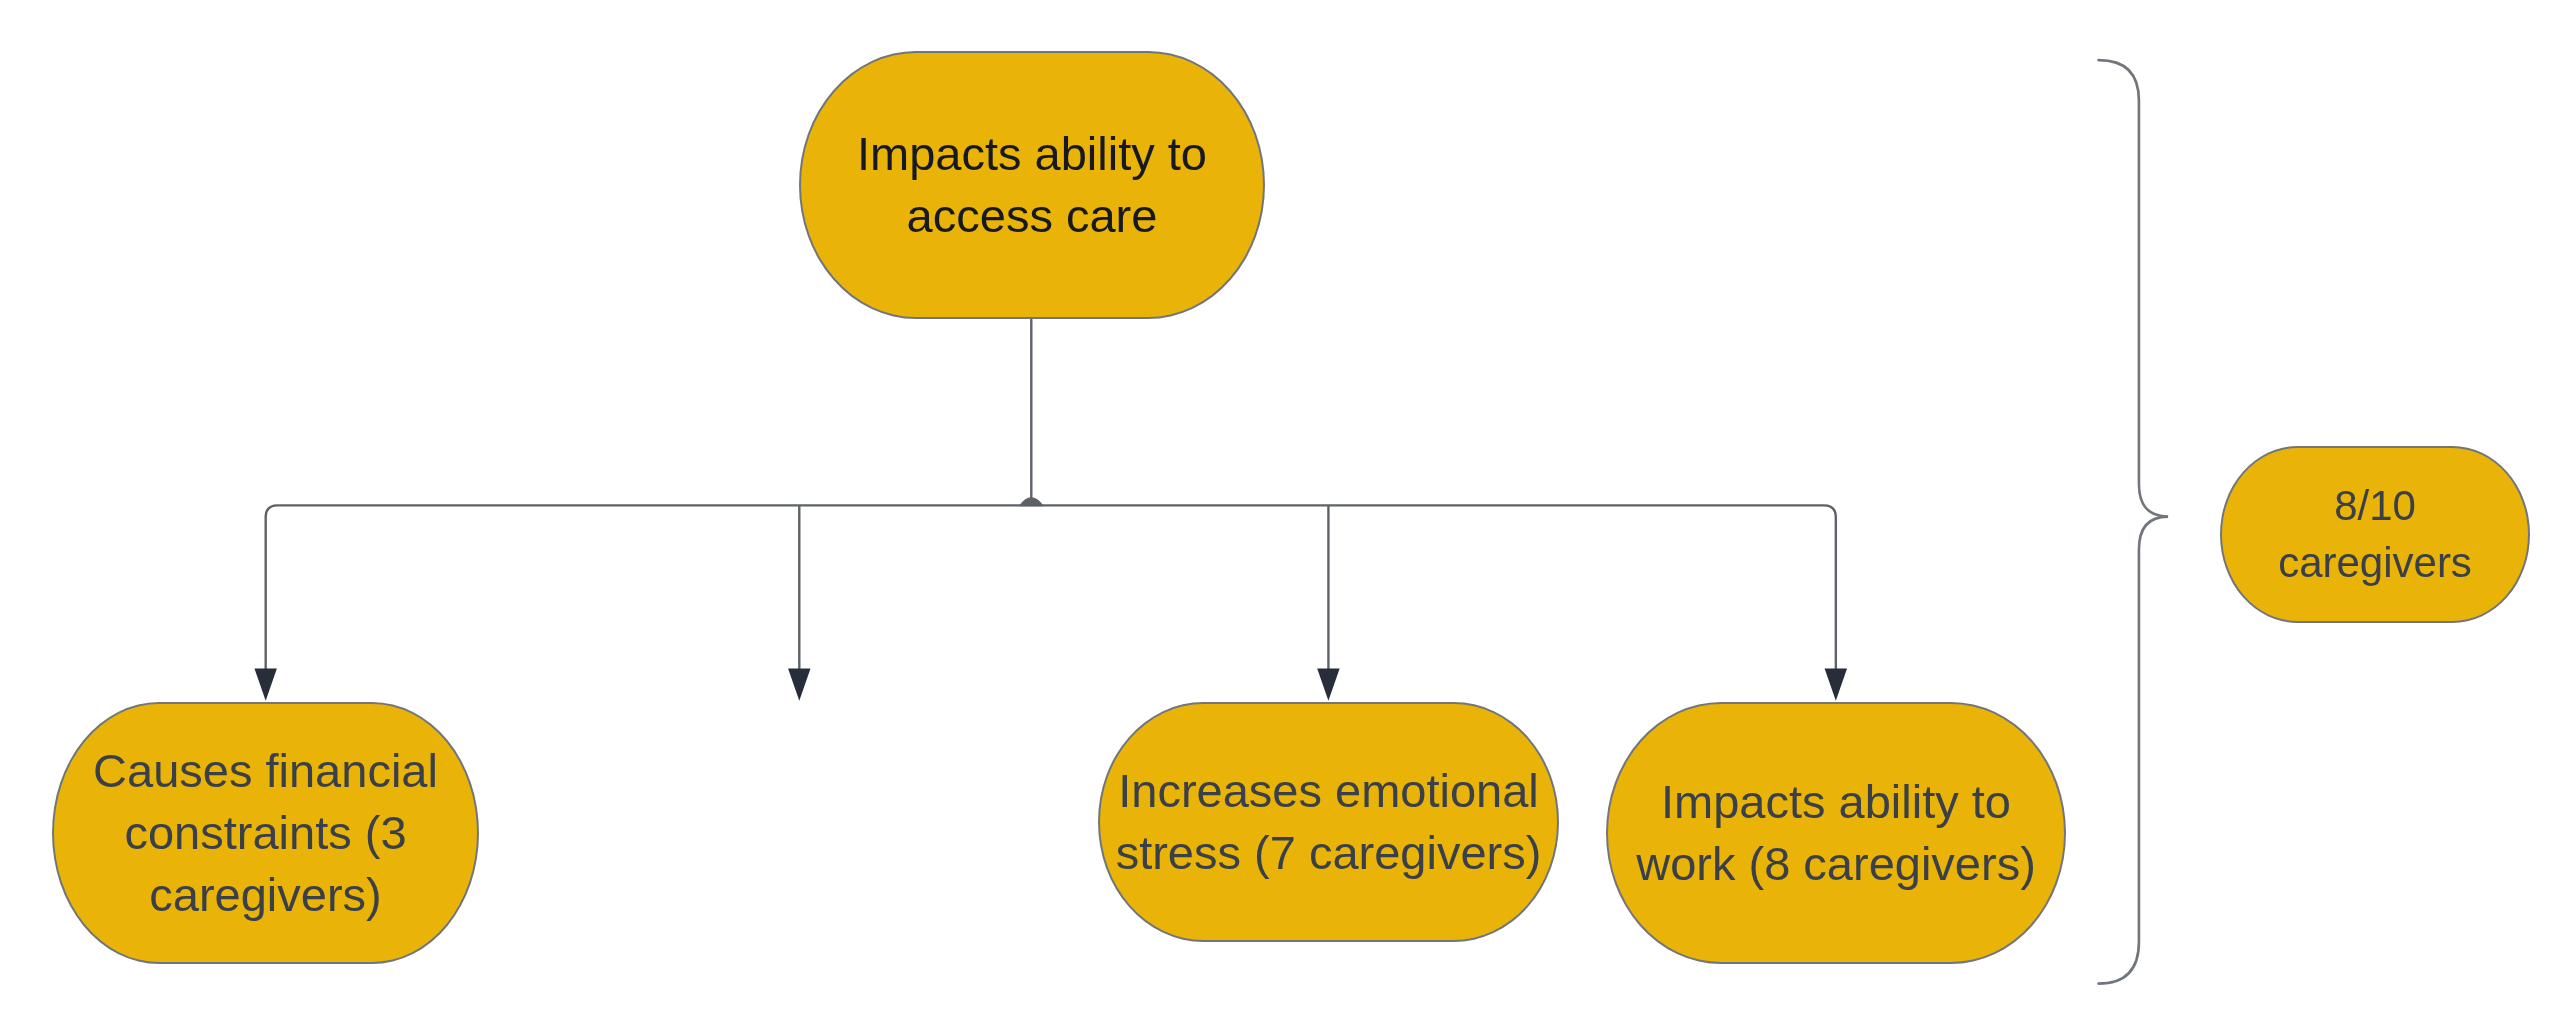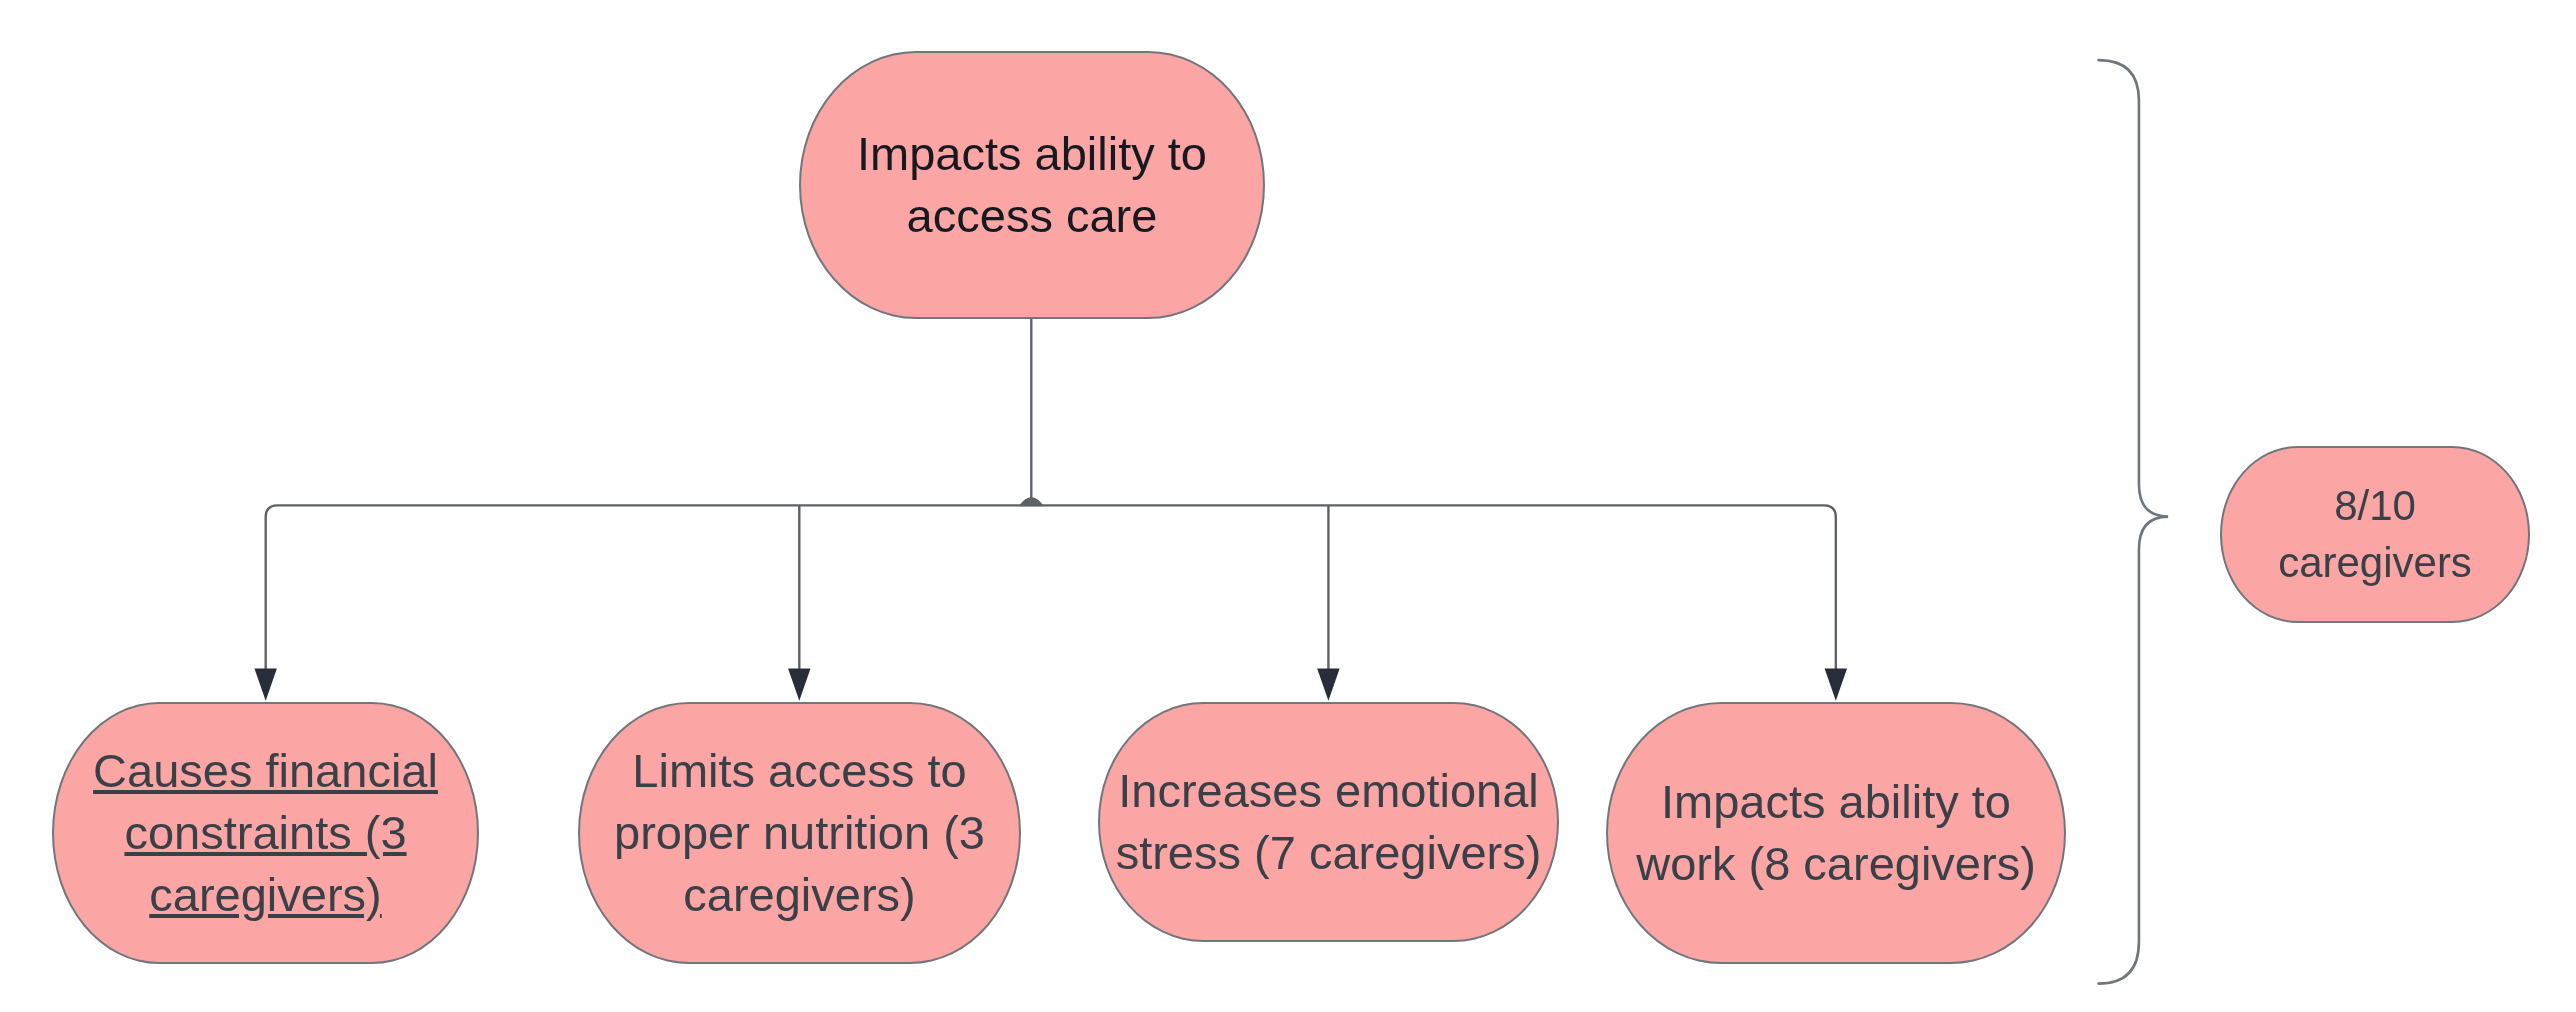--- a/index.html
+++ b/index.html
@@ -21,40 +21,39 @@
     width: 2576px;
     height: 1013px;
   }
   .node {
     position: absolute;
     display: flex;
     align-items: center;
     justify-content: center;
     text-align: center;
     box-sizing: border-box;
-    background: #fca5a5;
+    background: #eab308;
     border: 2.2px solid #70767c;
     color: #3a4048;
     font-size: 47px;
     line-height: 1.32;
     font-weight: 400;
   }
   #node-root {
     left: 799px; top: 51px;
     width: 466px; height: 268px;
     border-radius: 117px / 134px;
     padding: 0 37px;
     color: #16191f;
   }
   #node-financial {
     left: 52px; top: 702px;
     width: 427px; height: 262px;
     border-radius: 107px / 131px;
     padding: 8px 30px;
-    text-decoration: underline;
   }
   #node-nutrition {
     left: 578px; top: 702px;
     width: 443px; height: 262px;
     border-radius: 111px / 131px;
     padding: 0 25.4px;
   }
   #node-stress {
     left: 1098px; top: 702px;
     width: 461px; height: 240px;
@@ -102,23 +101,20 @@
   </svg>
 
   <div class="node" id="node-root">
     <span>Impacts ability to access care</span>
   </div>
 
   <div class="node" id="node-financial">
     <span>Causes financial constraints (3 caregivers)</span>
   </div>
 
-  <div class="node" id="node-nutrition">
-    <span>Limits access to proper nutrition (3 caregivers)</span>
-  </div>
 
   <div class="node" id="node-stress">
     <span>Increases emotional stress (7 caregivers)</span>
   </div>
 
   <div class="node" id="node-work">
     <span>Impacts ability to work (8 caregivers)</span>
   </div>
 
   <div class="node" id="node-summary">

